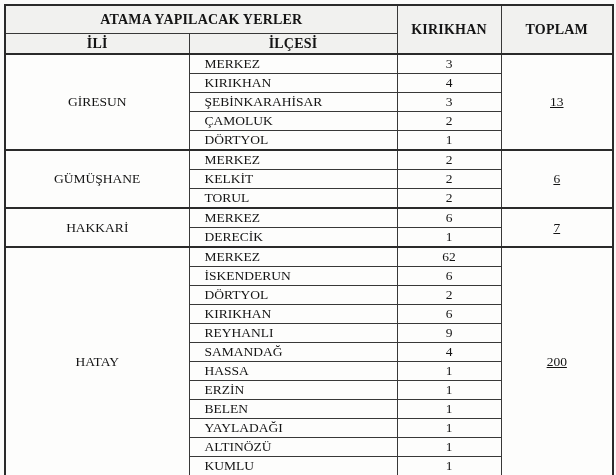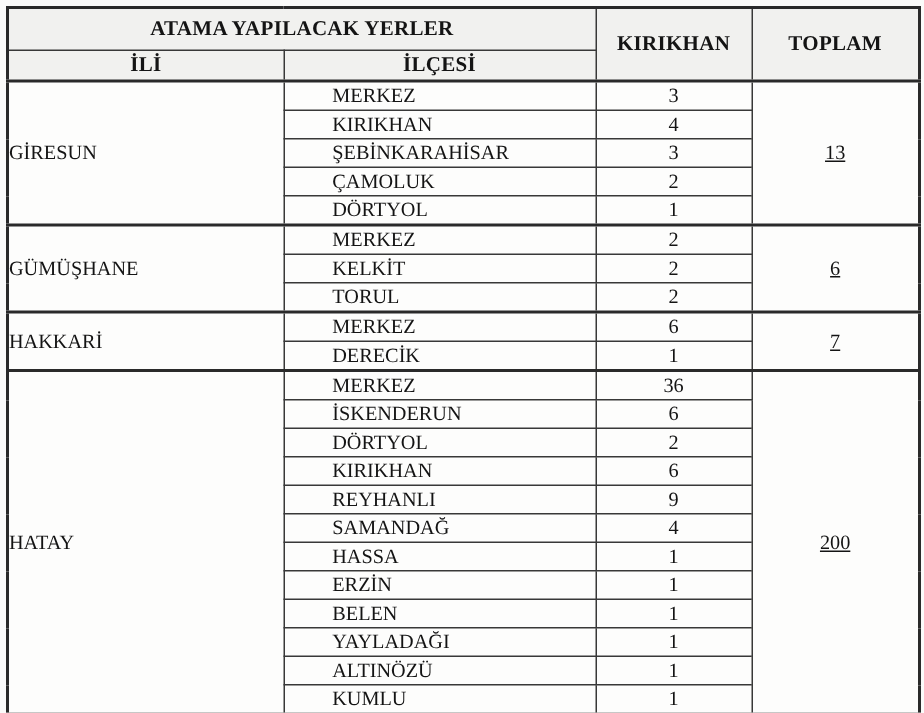--- a/index.html
+++ b/index.html
@@ -40,22 +40,22 @@
   thead tr.hrow2 th { height: 19px; text-align: center; }
   thead tr.hrow2 th { border-bottom: 2px solid #2a2a2a; }
   th.span-col { border-bottom-width: 1px; }
   tbody td {
     background: #fdfdfc;
     font-size: 13.5px;
     height: 18px;
     padding: 0;
     vertical-align: middle;
   }
-  td.province { text-align: left; }
-  td.district { text-align: left; padding-left: 32px; }
+  td.province { text-align: center; }
+  td.district { text-align: left; padding-left: 15px; }
   td.quota    { text-align: center; }
   td.total    { text-align: center; text-decoration: underline; }
   tr.group-start td { border-top: 2px solid #2a2a2a; }
 </style>
 </head>
 <body>
 
 <div class="page">
   <table class="assign">
     <colgroup>
@@ -118,21 +118,21 @@
           <td class="quota">6</td>
           <td class="total" rowspan="2">7</td>
         </tr>
         <tr>
           <td class="district">DERECİK</td>
           <td class="quota">1</td>
         </tr>
         <tr class="group-start">
           <td class="province" rowspan="12">HATAY</td>
           <td class="district">MERKEZ</td>
-          <td class="quota">36</td>
+          <td class="quota">62</td>
           <td class="total" rowspan="12">200</td>
         </tr>
         <tr>
           <td class="district">İSKENDERUN</td>
           <td class="quota">6</td>
         </tr>
         <tr>
           <td class="district">DÖRTYOL</td>
           <td class="quota">2</td>
         </tr>

